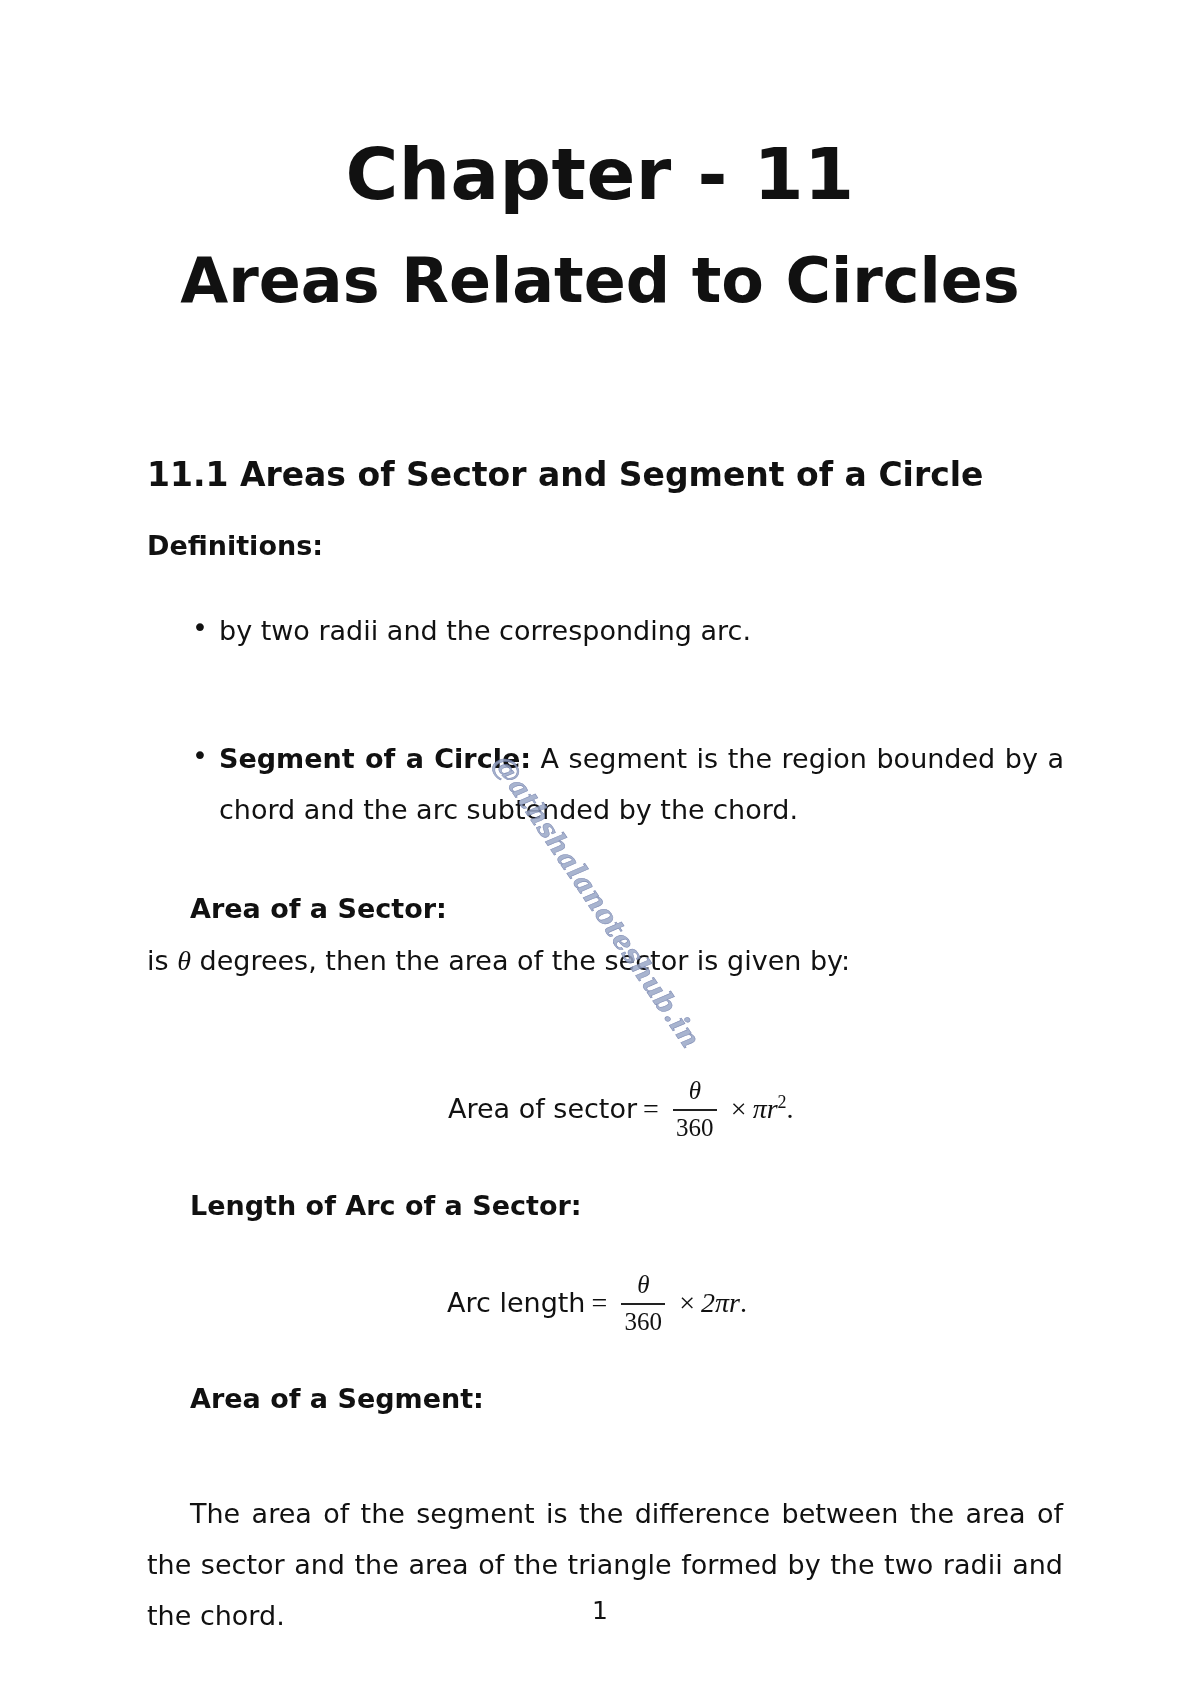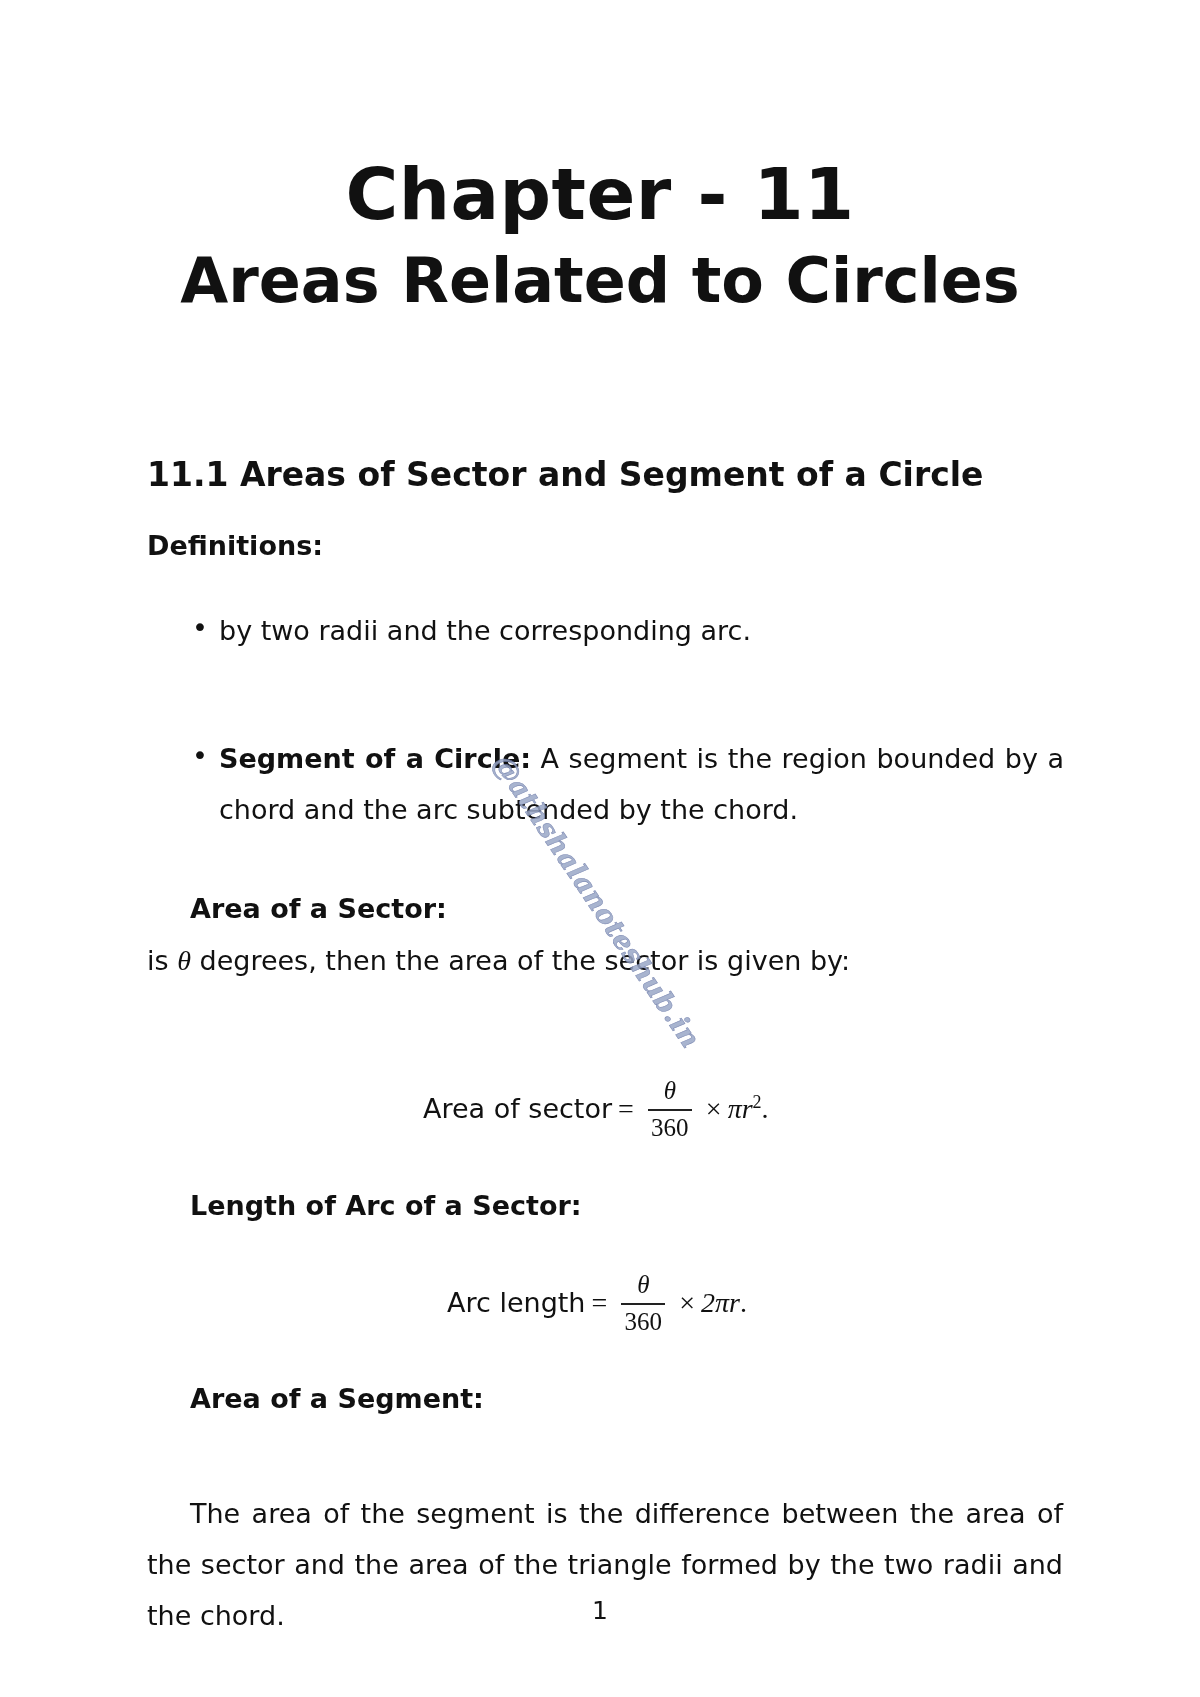--- a/index.html
+++ b/index.html
@@ -1,19 +1,19 @@
 <!DOCTYPE html>
 <html><head>
 <meta charset="utf-8">
 <style>
   html, body { margin: 0; padding: 0; background: #ffffff; }
   body { width: 1200px; height: 1697px; position: relative; overflow: hidden;
          font-family: "DejaVu Sans", "Liberation Sans", sans-serif; color: #111; }
   .abs { position: absolute; }
-  .chapter { left: 0; width: 1200px; top: 132px; text-align: center; font-size: 72px; font-weight: bold; letter-spacing: 0.5px; margin-top: 20px; }
+  .chapter { left: 0; width: 1200px; top: 132px; text-align: center; font-size: 72px; font-weight: bold; letter-spacing: 0.5px; }
   .subtitle { left: 0; width: 1200px; top: 244px; text-align: center; font-size: 62px; font-weight: bold; }
   .section { left: 147px; top: 455px; font-size: 33px; font-weight: bold; }
   .defs { left: 147px; top: 530px; font-size: 27px; font-weight: bold; }
   .para { font-size: 27px; line-height: 51px; }
   .bullet-dot { font-size: 27px; }
   .b { font-weight: bold; }
   .heading4 { font-size: 27px; font-weight: bold; }
   .indent-para { left: 147px; width: 916px; text-align: justify; font-size: 27px; line-height: 51px; }
   .indent-para .first { padding-left: 43px; }
   .eq { display: flex; align-items: center; font-size: 27px; }
@@ -47,21 +47,21 @@
 <div class="abs para" style="left:219px; top:733px; width:845px;">
   <div style="text-align:justify; text-align-last:justify;"><span class="b">Segment of a Circle:</span><span> A segment is the region bounded by a</span></div>
   <div>chord and the arc subtended by the chord.</div>
 </div>
 
 <div class="abs heading4" style="left:190px; top:893px;">Area of a Sector:</div>
 <div class="abs indent-para" style="top:935px;">
   <div><span>is </span><span class="mi">θ</span><span> degrees, then the area of the sector is given by:</span></div>
 </div>
 
-<div class="abs eq" style="left:423px; top:1076px;">
+<div class="abs eq" style="left:448px; top:1076px;">
   <span>Area of sector</span>
   <span class="op">=</span>
   <span class="frac">
     <span class="num">θ</span>
     <span class="bar"></span>
     <span class="den">360</span>
   </span>
   <span class="op">×</span>
   <span class="mi">π</span>
     <span class="mi">r</span>

